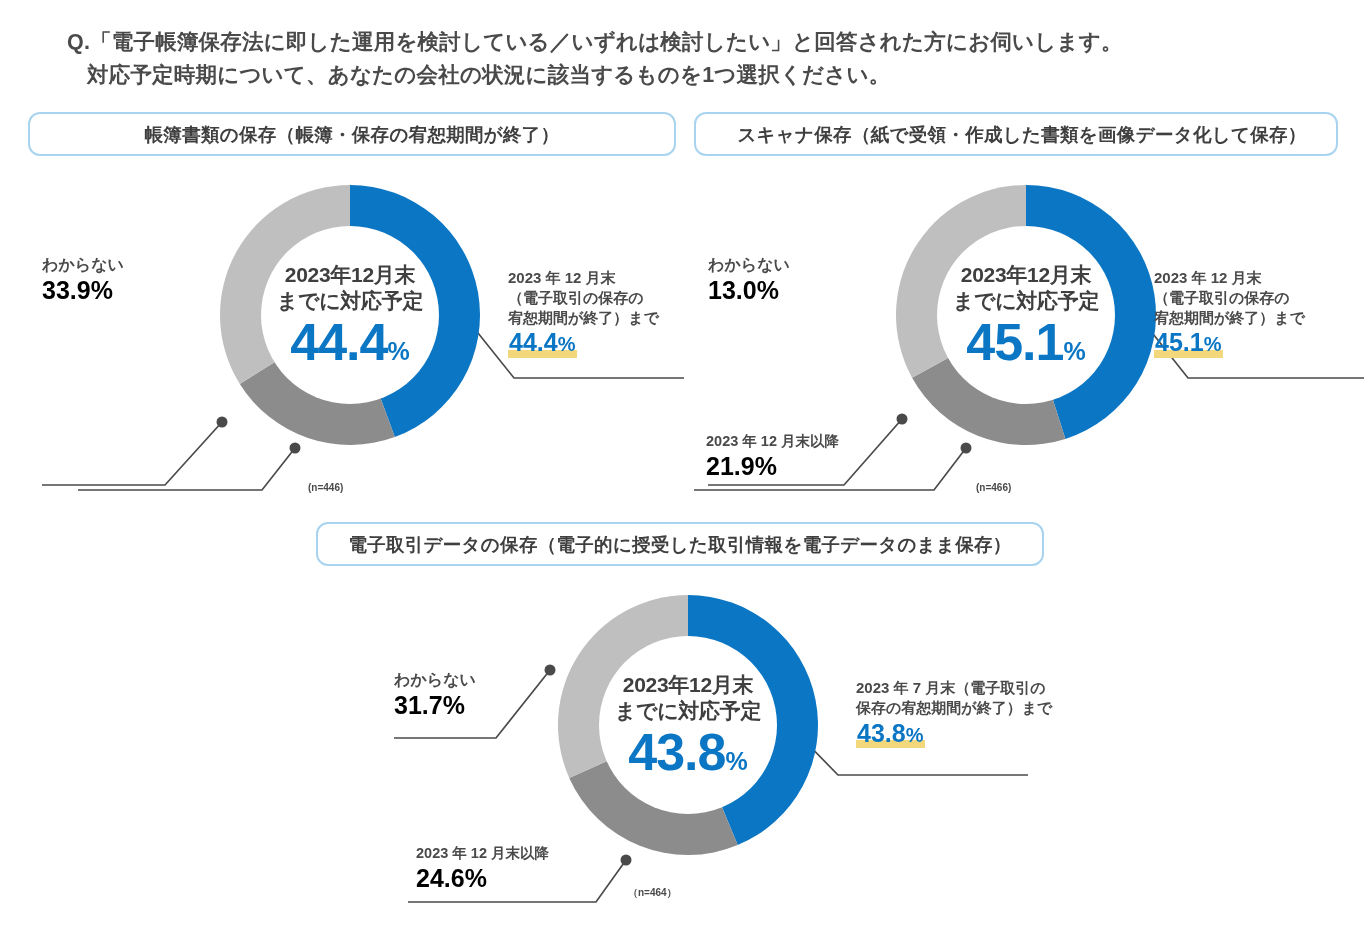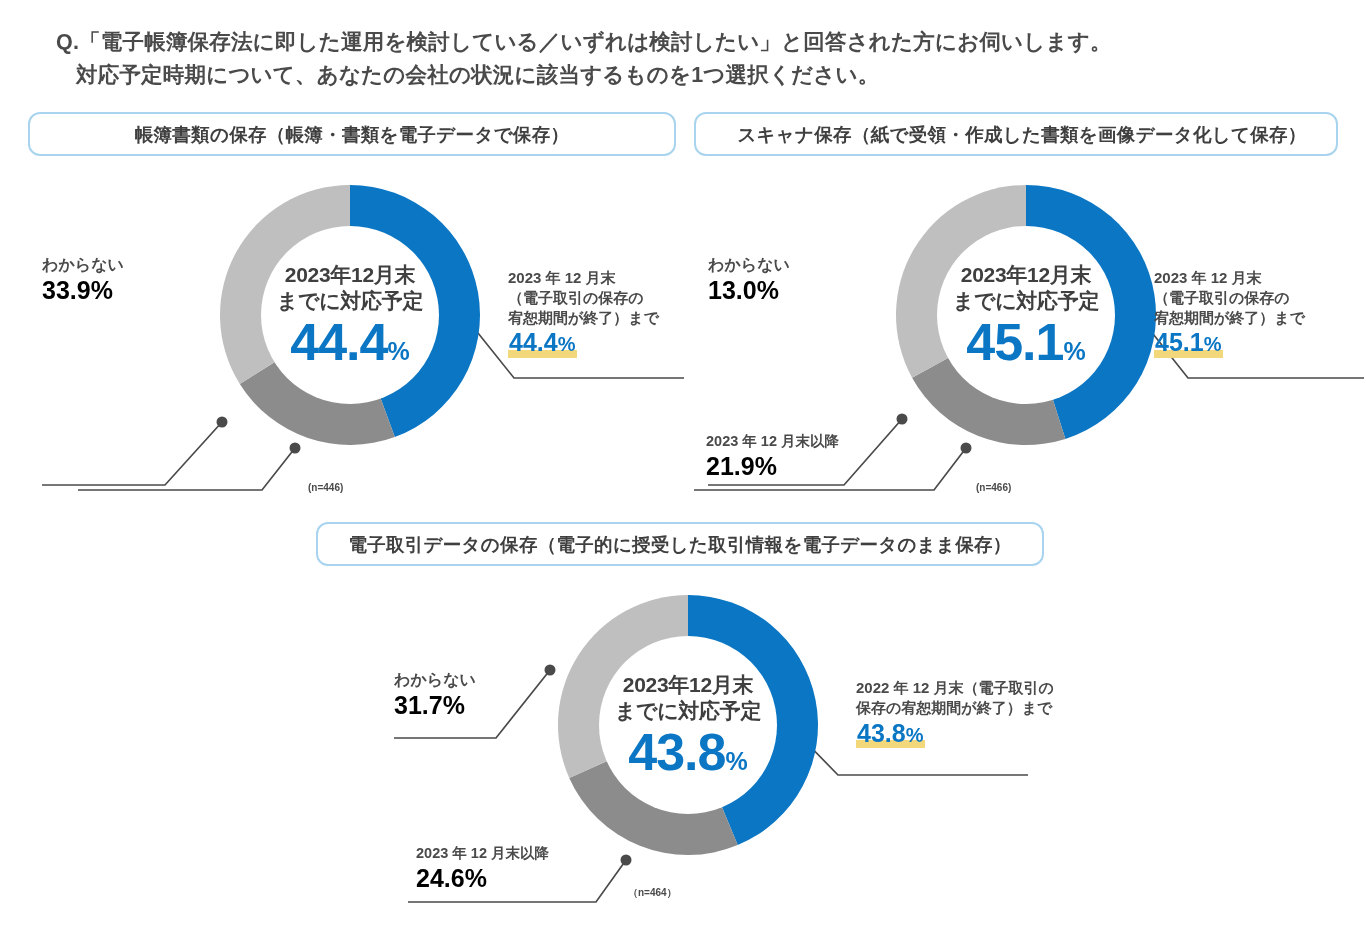--- a/index.html
+++ b/index.html
@@ -12,21 +12,21 @@
     height: 927px;
     position: relative;
     font-family: "Liberation Sans", "DejaVu Sans", sans-serif;
     color: #4a4a4a;
     overflow: hidden;
   }
 
   
   #question {
     position: absolute;
-    left: 56px;
+    left: 67px;
     top: 26px;
     width: 1240px;
     font-size: 21.5px;
     font-weight: bold;
     color: #4a4a4a;
     letter-spacing: 0.2px;
     line-height: 1.52;
   }
   #question .q-line1 { display: block; }
   #question .q-line2 { display: block; padding-left: 20px; }
@@ -143,21 +143,21 @@
 </style>
 </head>
 <body>
 
 <div id="question">
   <span class="q-line1">Q.「電子帳簿保存法に即した運用を検討している／いずれは検討したい」と回答された方にお伺いします。</span>
   <span class="q-line2">対応予定時期について、あなたの会社の状況に該当するものを1つ選択ください。</span>
 </div>
 
 <div class="pill" id="pill-1">
-  <span>帳簿書類の保存（帳簿・書類を電子データで保存）</span>
+  <span>帳簿書類の保存（帳簿・保存の宥恕期間が終了）</span>
 </div>
 <div class="pill" id="pill-2">
   <span>スキャナ保存（紙で受領・作成した書類を画像データ化して保存）</span>
 </div>
 <div class="pill" id="pill-3">
   <span>電子取引データの保存（電子的に授受した取引情報を電子データのまま保存）</span>
 </div>
 
 <div class="chart-block" id="chart-1">
 
@@ -296,21 +296,21 @@
     <div class="cl-title">わからない</div>
     <div class="cl-value">31.7%</div>
   </div>
 
   <div class="callout" style="left:78px; top:274px;">
     <div class="cl-title small">2023 年 12 月末以降</div>
     <div class="cl-value">24.6%</div>
   </div>
 
   <div class="callout right" style="left:518px; top:108px; width:300px;">
-    <div class="cl-title">2022 年 12 月末（電子取引の
+    <div class="cl-title">2023 年 7 月末（電子取引の
 保存の宥恕期間が終了）まで</div>
     <div class="cl-value">
       <span>43.8</span><span class="pct">%</span>
     </div>
   </div>
 
   <div class="n-label" style="left:290px; top:316px;">（n=464）</div>
 </div>
 
 </body></html>

